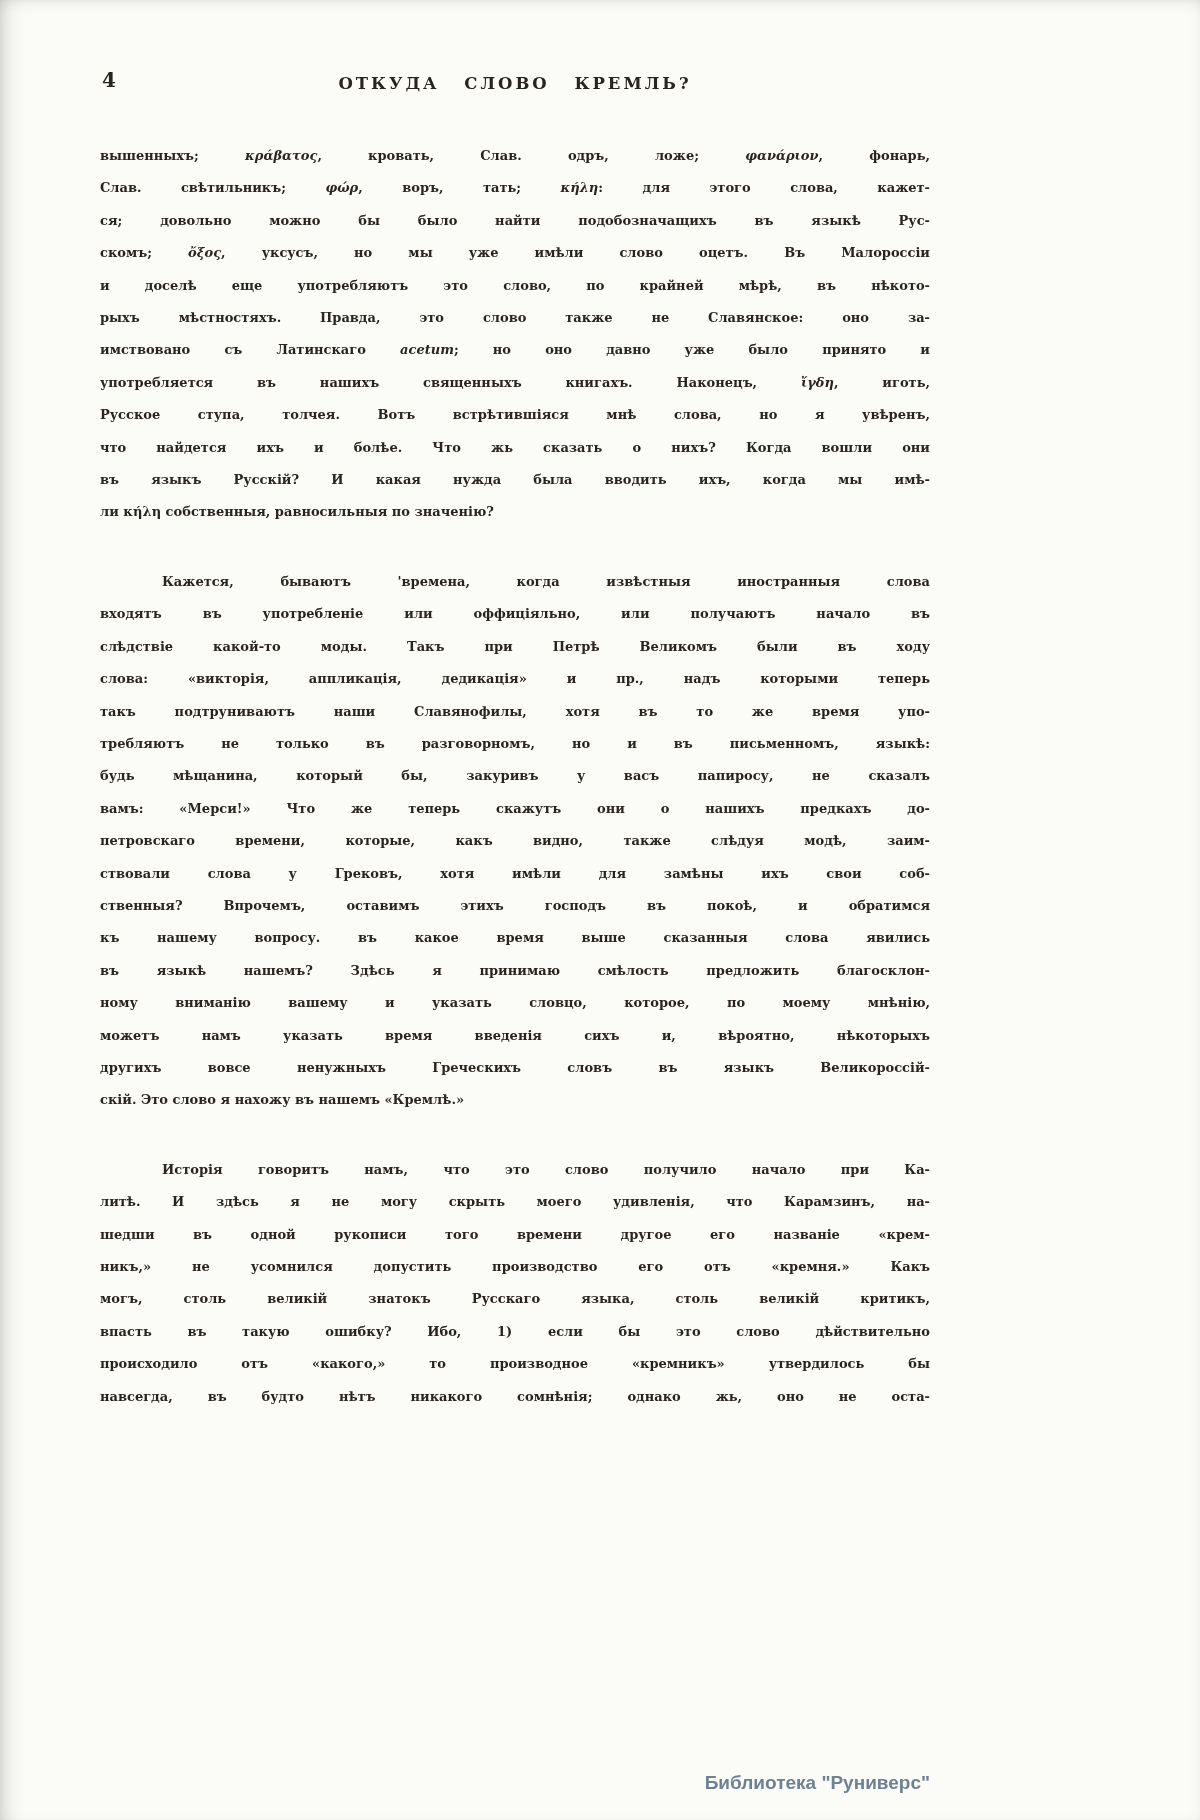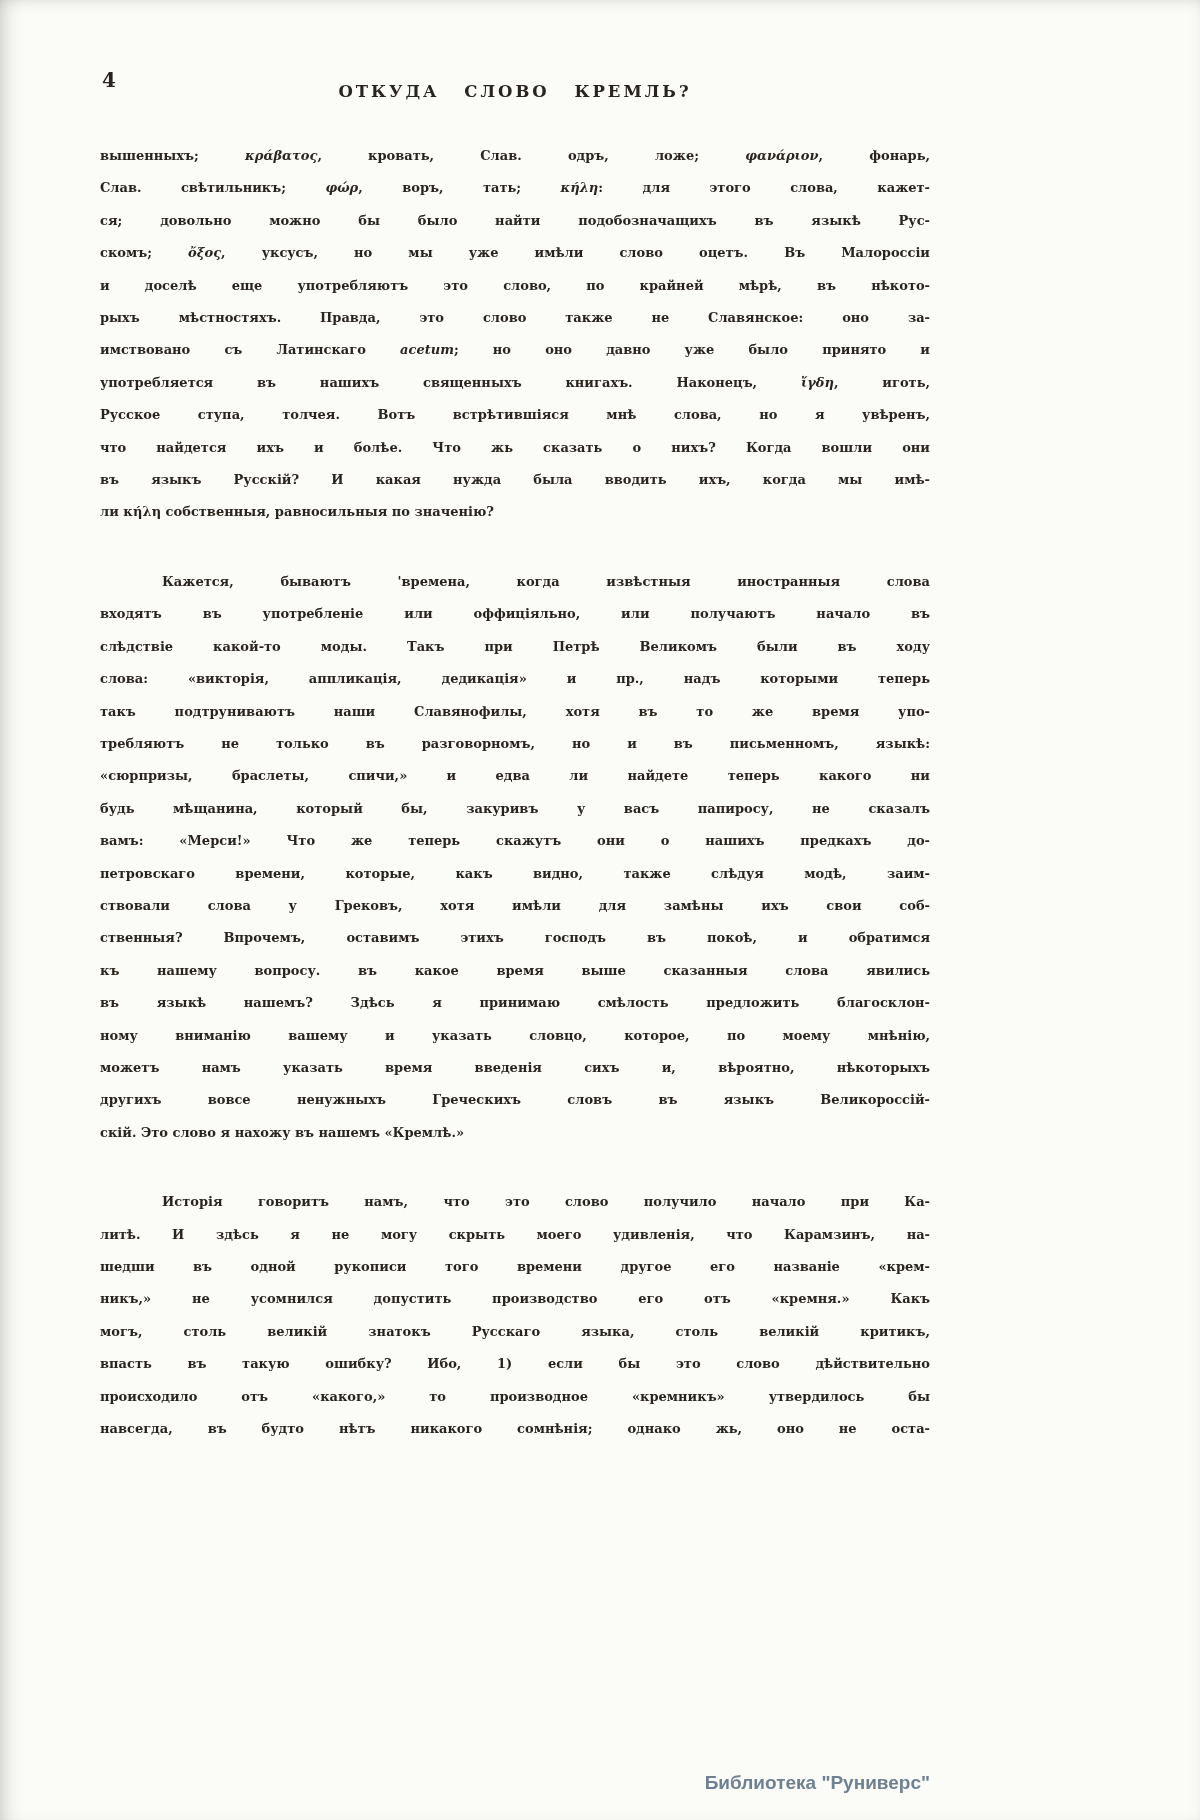--- a/index.html
+++ b/index.html
@@ -18,21 +18,21 @@
                inset 0 12px 20px -16px rgba(0,0,0,.16),
                inset -8px 0 18px -14px rgba(0,0,0,.10);
   }
   .column{position:absolute;left:100px;width:830px;}
   .page-header{top:66px;height:34px;}
   .page-number{
     position:absolute;left:2px;top:2px;
     font-weight:bold;font-size:20px;
   }
   .running-title{
-    margin:16px;text-align:center;
+    margin:8px;text-align:center;
     font-size:16.5px;font-weight:bold;
     letter-spacing:3px;word-spacing:16px;
     white-space:nowrap;
   }
   .body-text{
     top:140px;
     font-size:13px;
     line-height:32.4px;
     font-weight:700;
   }
@@ -77,21 +77,20 @@
         <div class="line">въ языкъ Русскій? И какая нужда была вводить ихъ, когда мы имѣ-</div>
         <div class="line last">ли κήλη собственныя, равносильныя по значенію?</div>
       </div>
       <div class="paragraph indent">
         <div class="line first">Кажется, бываютъ 'времена, когда извѣстныя иностранныя слова</div>
         <div class="line">входятъ въ употребленіе или оффиціяльно, или получаютъ начало въ</div>
         <div class="line">слѣдствіе какой-то моды. Такъ при Петрѣ Великомъ были въ ходу</div>
         <div class="line">слова: «викторія, аппликація, дедикація» и пр., надъ которыми теперь</div>
         <div class="line">такъ подтруниваютъ наши Славянофилы, хотя въ то же время упо-</div>
         <div class="line">требляютъ не только въ разговорномъ, но и въ письменномъ, языкѣ:</div>
-        <div class="line">«сюрпризы, браслеты, спичи,» и едва ли найдете теперь какого ни</div>
         <div class="line">будь мѣщанина, который бы, закуривъ у васъ папиросу, не сказалъ</div>
         <div class="line">вамъ: «Мерси!» Что же теперь скажутъ они о нашихъ предкахъ до-</div>
         <div class="line">петровскаго времени, которые, какъ видно, также слѣдуя модѣ, заим-</div>
         <div class="line">ствовали слова у Грековъ, хотя имѣли для замѣны ихъ свои соб-</div>
         <div class="line">ственныя? Впрочемъ, оставимъ этихъ господъ въ покоѣ, и обратимся</div>
         <div class="line">къ нашему вопросу. въ какое время выше сказанныя слова явились</div>
         <div class="line">въ языкѣ нашемъ? Здѣсь я принимаю смѣлость предложить благосклон-</div>
         <div class="line">ному вниманію вашему и указать словцо, которое, по моему мнѣнію,</div>
         <div class="line">можетъ намъ указать время введенія сихъ и, вѣроятно, нѣкоторыхъ</div>
         <div class="line">другихъ вовсе ненужныхъ Греческихъ словъ въ языкъ Великороссій-</div>

